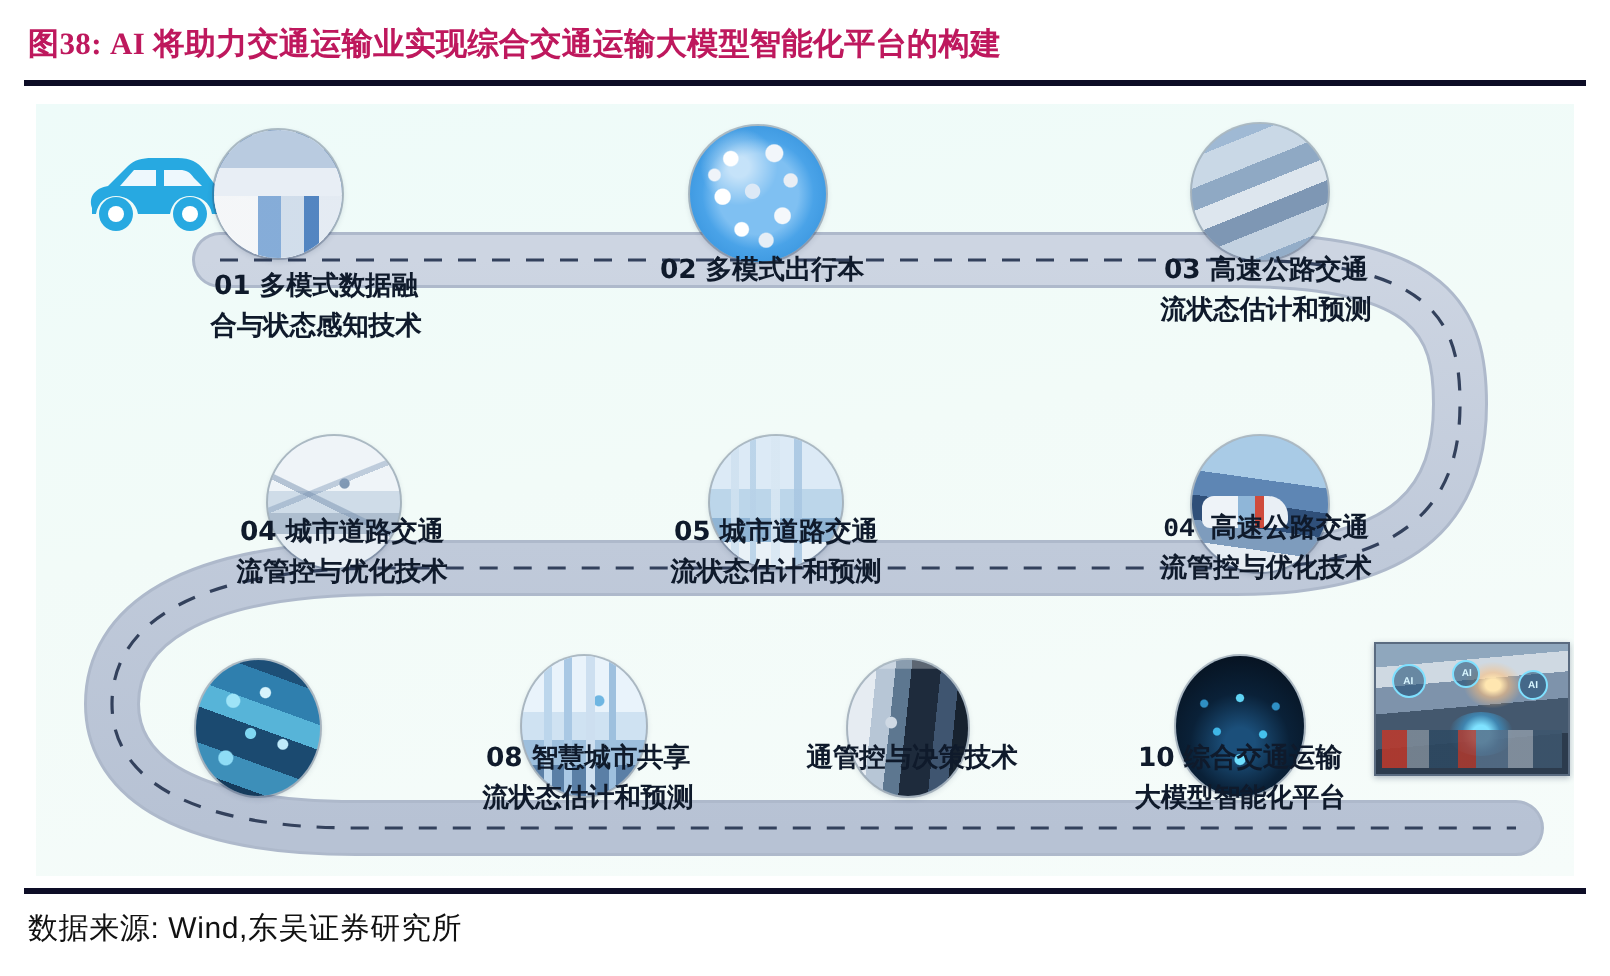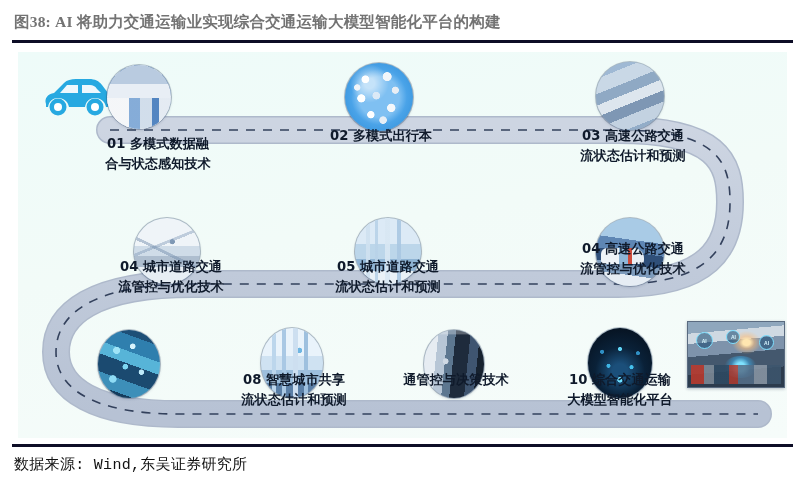--- a/index.html
+++ b/index.html
@@ -9,34 +9,34 @@
     font-family:"Liberation Sans","DejaVu Sans",sans-serif;
     -webkit-font-smoothing:antialiased;
     overflow:hidden;position:relative;
   }
   .page{position:relative;width:805px;height:488px;}
 
   
   .fig-title{
     position:absolute;left:14px;top:12px;width:770px;
     font-family:"Liberation Serif","DejaVu Serif",serif;
-    font-weight:bold;font-size:15.5px;color:#737373;
+    font-weight:bold;font-size:15.5px;color:#be185d;
     letter-spacing:.2px;white-space:nowrap;
   }
   .rule-top{
     position:absolute;left:12px;top:40px;width:781px;height:3px;
     background:#0d0d26;
   }
   .rule-bottom{
     position:absolute;left:12px;top:444px;width:781px;height:3px;
     background:#0d0d26;
   }
   .source{
     position:absolute;left:14px;top:455px;
-    font-family:Liberation Mono, monospace;
+    font-family:Liberation Sans, sans-serif;
     font-size:15px;color:#111;letter-spacing:.3px;
   }
 
   
   .panel{
     position:absolute;left:18px;top:52px;width:769px;height:386px;
     background:#f0fbfa;
     background-image:linear-gradient(170deg,#eefbf9 0%,#f2fbf8 45%,#f6fcfa 100%);
     overflow:hidden;
   }
@@ -289,21 +289,21 @@
     </div>
 
     <div class="label" style="left:28px;top:205px;width:250px;">
       <span class="ln">04 城市道路交通</span>
       <span class="ln">流管控与优化技术</span>
     </div>
     <div class="label" style="left:250px;top:205px;width:240px;">
       <span class="ln">05 城市道路交通</span>
       <span class="ln">流状态估计和预测</span>
     </div>
-    <div class="label" style="left:490px;top:187px;width:250px;">
+    <div class="label" style="left:490px;top:203px;width:250px;font-family:Liberation Mono, monospace;">
       <span class="ln">04 高速公路交通</span>
       <span class="ln">流管控与优化技术</span>
     </div>
 
     <div class="node" style="left:80px;top:278px;width:62px;height:68px;">
       <span class="ph ph-07"></span>
     </div>
     <div class="node" style="left:243px;top:276px;width:62px;height:70px;">
       <span class="ph ph-08"></span>
     </div>

